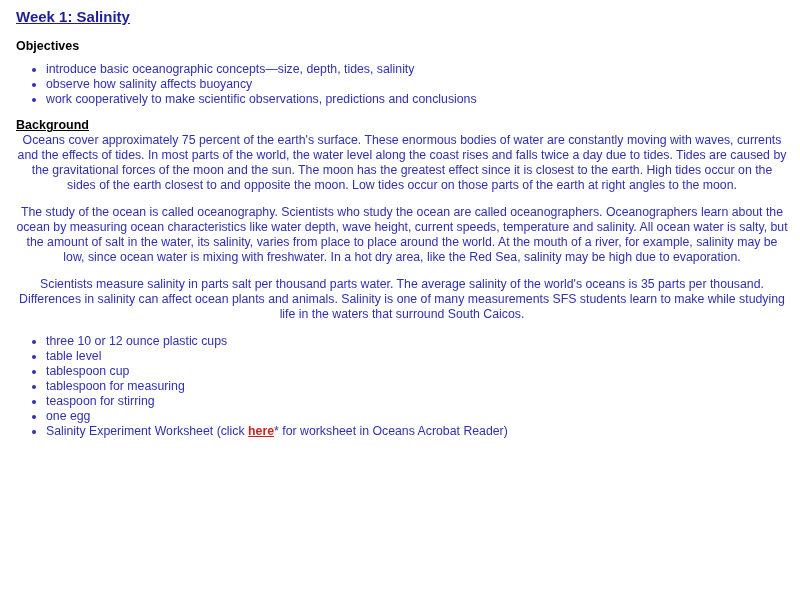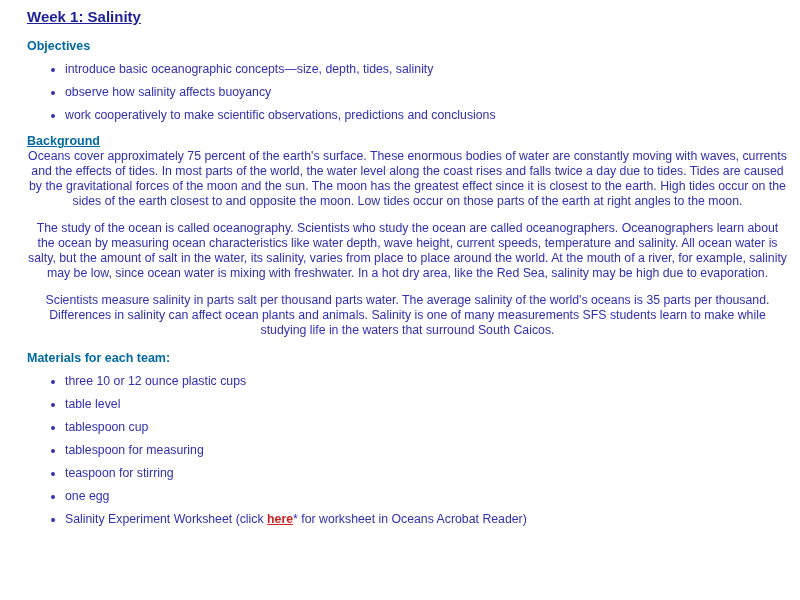--- a/index.html
+++ b/index.html
@@ -10,44 +10,44 @@
     body {
       width: 800px;
       height: 600px;
       overflow: hidden;
       font-family: "Liberation Sans", sans-serif;
       font-size: 12.3px;
       color: #3030b0;
       line-height: 15px;
     }
     .page {
-      padding: 6px 12px 0 27px;
+      padding: 6px 12px 0 16px;
     }
     h1 {
       font-size: 15px;
       font-weight: bold;
       color: #1e1e99;
       text-decoration: underline;
       margin: 2px 0 12px 0;
       line-height: 18px;
     }
     h2 {
       font-size: 12.5px;
       font-weight: bold;
-      color: #0369a1;
+      color: #000000;
       margin: 0;
       line-height: 16px;
     }
     ul {
       margin: 8px 0 10px 0;
       padding-left: 30px;
       list-style: disc;
     }
     li {
-      margin: 8px;
+      margin: 0;
       line-height: 15px;
     }
     p {
       margin: 0 0 12px 0;
       line-height: 15px;
       text-align: center;
     }
     .bg-head { margin-top: 0; text-decoration: underline; }
     .link-here {
       color: #cc2222;
@@ -76,21 +76,20 @@
   </section>
 
   <section>
     <h2 class="bg-head">Background</h2>
     <p>Oceans cover approximately 75 percent of the earth's surface. These enormous bodies of water are constantly moving with waves, currents and the effects of tides. In most parts of the world, the water level along the coast rises and falls twice a day due to tides. Tides are caused by the gravitational forces of the moon and the sun. The moon has the greatest effect since it is closest to the earth. High tides occur on the sides of the earth closest to and opposite the moon. Low tides occur on those parts of the earth at right angles to the moon.</p>
     <p>The study of the ocean is called oceanography. Scientists who study the ocean are called oceanographers. Oceanographers learn about the ocean by measuring ocean characteristics like water depth, wave height, current speeds, temperature and salinity. All ocean water is salty, but the amount of salt in the water, its salinity, varies from place to place around the world. At the mouth of a river, for example, salinity may be low, since ocean water is mixing with freshwater. In a hot dry area, like the Red Sea, salinity may be high due to evaporation.</p>
     <p>Scientists measure salinity in parts salt per thousand parts water. The average salinity of the world's oceans is 35 parts per thousand. Differences in salinity can affect ocean plants and animals. Salinity is one of many measurements SFS students learn to make while studying life in the waters that surround South Caicos.</p>
   </section>
 
   <section>
-    <h2>Materials for each team:</h2>
     <ul>
       <li>three 10 or 12 ounce plastic cups</li>
       <li>table level</li>
       <li>tablespoon cup</li>
       <li>tablespoon for measuring</li>
       <li>teaspoon for stirring</li>
       <li>one egg</li>
       <li><span>Salinity Experiment Worksheet (click </span><a class="link-here">here</a><span>* for worksheet in Oceans Acrobat Reader)</span></li>
     </ul>
   </section>

